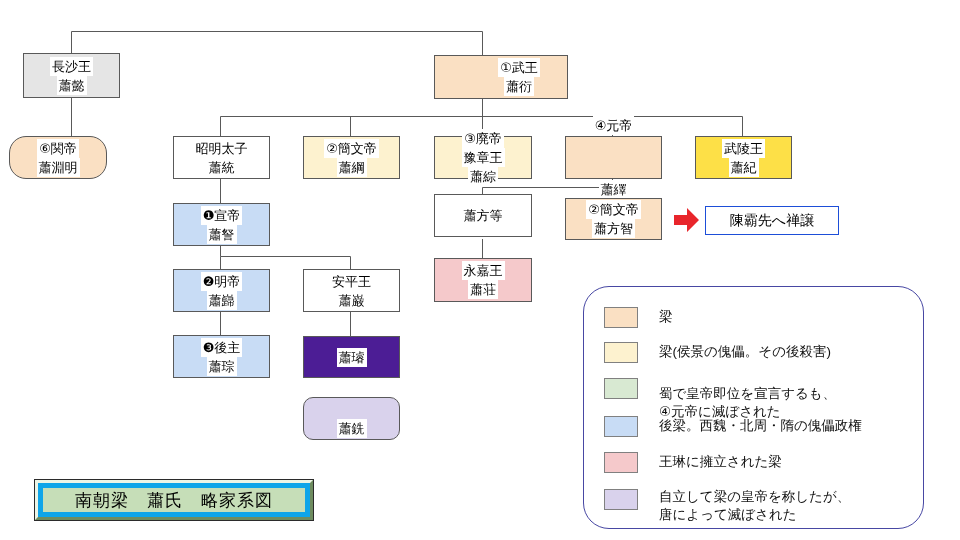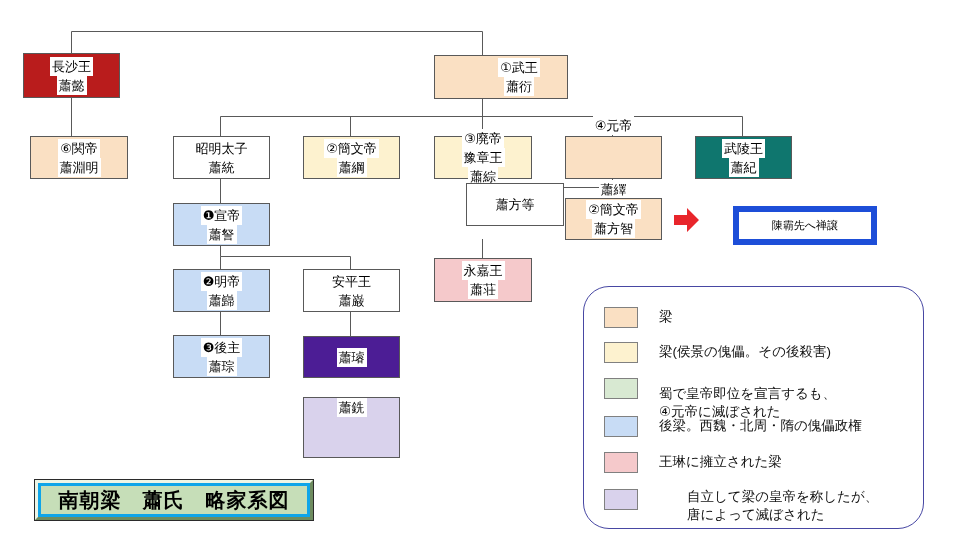--- a/index.html
+++ b/index.html
@@ -3,99 +3,99 @@
 <meta charset="utf-8">
 <style>
   html,body{margin:0;padding:0;background:#fff;}
   #stage{position:relative;width:960px;height:540px;background:#ffffff;overflow:hidden;
          font-family:"Liberation Sans","DejaVu Sans",sans-serif;color:#000;}
   #wires{position:absolute;left:0;top:0;width:960px;height:540px;}
   .node{position:absolute;border:1px solid #595959;display:flex;flex-direction:column;
         align-items:center;justify-content:center;font-size:13px;line-height:19px;
         text-align:center;background:#fff;}
   .node span{background:#fff;padding:0 2px;white-space:nowrap;}
-  .node.align-bottom{justify-content:flex-start;padding-bottom:19px;}
-  .annot{position:absolute;border:6px solid #1d4ed8;background:#fff;display:flex;
-         align-items:center;justify-content:center;font-size:11px;white-space:nowrap;margin-left:28px;}
+  .node.align-bottom{justify-content:flex-end;padding-bottom:1px;border-radius:10px;}
+  .annot{position:absolute;border:1px solid #1d4ed8;background:#fff;display:flex;
+         align-items:center;justify-content:center;font-size:14px;white-space:nowrap;}
   
   #legend{position:absolute;left:583px;top:286px;width:339px;height:241px;
           border:1.5px solid #4747A3;border-radius:26px;background:#fff;}
   .lg-item{position:absolute;left:0;top:0;width:100%;}
   .lg-swatch{position:absolute;left:20px;width:32px;height:19px;border:1px solid #808080;}
   .lg-label{position:absolute;left:75px;font-size:13.5px;line-height:17.5px;color:#111;
             white-space:nowrap;}
   
   #titlebox{position:absolute;left:35px;top:480px;width:278px;height:40px;
             box-sizing:border-box;background:#C6DEB8;
             border-top:3px solid #EDF5E6;border-left:3px solid #EDF5E6;
             border-bottom:3px solid #6E8C60;border-right:3px solid #6E8C60;
             outline:1px solid #2b2b2b;}
-  #titlebox .inner{box-sizing:border-box;width:100%;height:100%;border:3px solid #0ea5e9;
+  #titlebox .inner{box-sizing:border-box;width:100%;height:100%;border:5px solid #0ea5e9;
             display:flex;align-items:center;justify-content:center;
-            font-size:20px;font-weight:bold;letter-spacing:1px;}
+            font-size:17px;font-weight:normal;letter-spacing:1px;}
 </style>
 </head>
 <body>
 
 <div id="stage">
 
   <svg id="wires" viewBox="0 0 960 540" xmlns="http://www.w3.org/2000/svg">
     <g stroke="#595959" stroke-width="1" fill="none">
       <path d="M71.5,31.5 H482.5 M71.5,31.5 V53 M482.5,31.5 V55"></path>
       <path d="M71.5,96 V136"></path>
       <path d="M482.5,97 V116.5 M220.5,116.5 H742.5 M220.5,116.5 V136 M350.5,116.5 V136 M482.5,116.5 V136 M612.5,116.5 V136 M742.5,116.5 V136"></path>
       <path d="M220.5,177 V203"></path>
       <path d="M220.5,244 V256.5 H350.5 V269 M220.5,256.5 V269"></path>
       <path d="M220.5,310 V335 M350.5,310 V336"></path>
       <path d="M612.5,177 V187.5 H482.5 V198 M612.5,187.5 V198"></path>
       <path d="M482.5,239 V258"></path>
     </g>
     <polygon points="674,215 687,215 687,208 699,220 687,232 687,225 674,225" fill="#E8252B"></polygon>
   </svg>
 
-  <div class="node" style="left: 23px; top: 53px; width: 95px; height: 43px; background-color: #b91c1c;">
+  <div class="node" style="left: 23px; top: 53px; width: 95px; height: 43px; background-color: #e5e5e5;">
     <span>長沙王</span>
     <span>蕭懿</span>
   </div>
   <div class="node" style="left: 434px; top: 55px; width: 96px; height: 42px; background-color: rgb(250, 224, 195); padding-left: 36px;">
     <span>①武王</span>
     <span>蕭衍</span>
   </div>
 
-  <div class="node" style="left: 30px; top: 136px; width: 96px; height: 41px; background-color: rgb(250, 224, 195);">
+  <div class="node" style="left: 9px; top: 136px; width: 96px; height: 41px; background-color: rgb(250, 224, 195); border-radius: 17px;">
     <span>⑥関帝</span>
     <span>蕭淵明</span>
   </div>
   <div class="node" style="left: 173px; top: 136px; width: 95px; height: 41px; background-color: rgb(255, 255, 255);">
     <span>昭明太子</span>
     <span>蕭統</span>
   </div>
   <div class="node" style="left: 303px; top: 136px; width: 95px; height: 41px; background-color: rgb(253, 242, 207);">
     <span>②簡文帝</span>
     <span>蕭綱</span>
   </div>
   <div class="node" style="left: 434px; top: 136px; width: 96px; height: 41px; background-color: rgb(253, 242, 207);">
     <span>③廃帝</span>
     <span>豫章王</span>
     <span>蕭綜</span>
   </div>
   <div class="node" style="left: 565px; top: 136px; width: 95px; height: 41px; background-color: rgb(250, 224, 195); gap: 45px;">
     <span>④元帝</span>
     <span>蕭繹</span>
   </div>
-  <div class="node" style="left: 695px; top: 136px; width: 95px; height: 41px; background-color: #0f766e; text-align: right;">
+  <div class="node" style="left: 695px; top: 136px; width: 95px; height: 41px; background-color: #fde047; text-align: right;">
     <span>武陵王</span>
     <span>蕭紀</span>
   </div>
 
   <div class="node" style="left: 173px; top: 203px; width: 95px; height: 41px; background-color: rgb(200, 220, 245);">
     <span>❶宣帝</span>
     <span>蕭詧</span>
   </div>
-  <div class="node" style="left: 434px; top: 183px; width: 96px; height: 41px; background-color: rgb(255, 255, 255); margin-left: 32px;">
+  <div class="node" style="left: 434px; top: 194px; width: 96px; height: 41px; background-color: rgb(255, 255, 255);">
     <span>蕭方等</span>
   </div>
   <div class="node" style="left: 565px; top: 198px; width: 95px; height: 40px; background-color: rgb(250, 224, 195);">
     <span>②簡文帝</span>
     <span>蕭方智</span>
   </div>
   <div class="annot" style="left:705px;top:206px;width:132px;height:27px;">
     <span style="background:#fff;">陳霸先へ禅譲</span>
   </div>
 
@@ -143,21 +143,21 @@
     <div class="lg-item">
       <div class="lg-swatch" style="top: 129px; background-color: rgb(200, 220, 245);"></div>
       <div class="lg-label" style="top:130px;">後梁。西魏・北周・隋の傀儡政権</div>
     </div>
     <div class="lg-item">
       <div class="lg-swatch" style="top: 165px; background-color: rgb(245, 201, 203);"></div>
       <div class="lg-label" style="top:166px;">王琳に擁立された梁</div>
     </div>
     <div class="lg-item">
       <div class="lg-swatch" style="top: 202px; background-color: rgb(217, 210, 236);"></div>
-      <div class="lg-label" style="top:201px;margin-left:28px;">
+      <div class="lg-label" style="top:201px;">
         <div>自立して梁の皇帝を称したが、</div>
         <div>唐によって滅ぼされた</div>
       </div>
     </div>
   </div>
 
   <div id="titlebox">
     <div class="inner">南朝梁　蕭氏　略家系図</div>
   </div>
 

